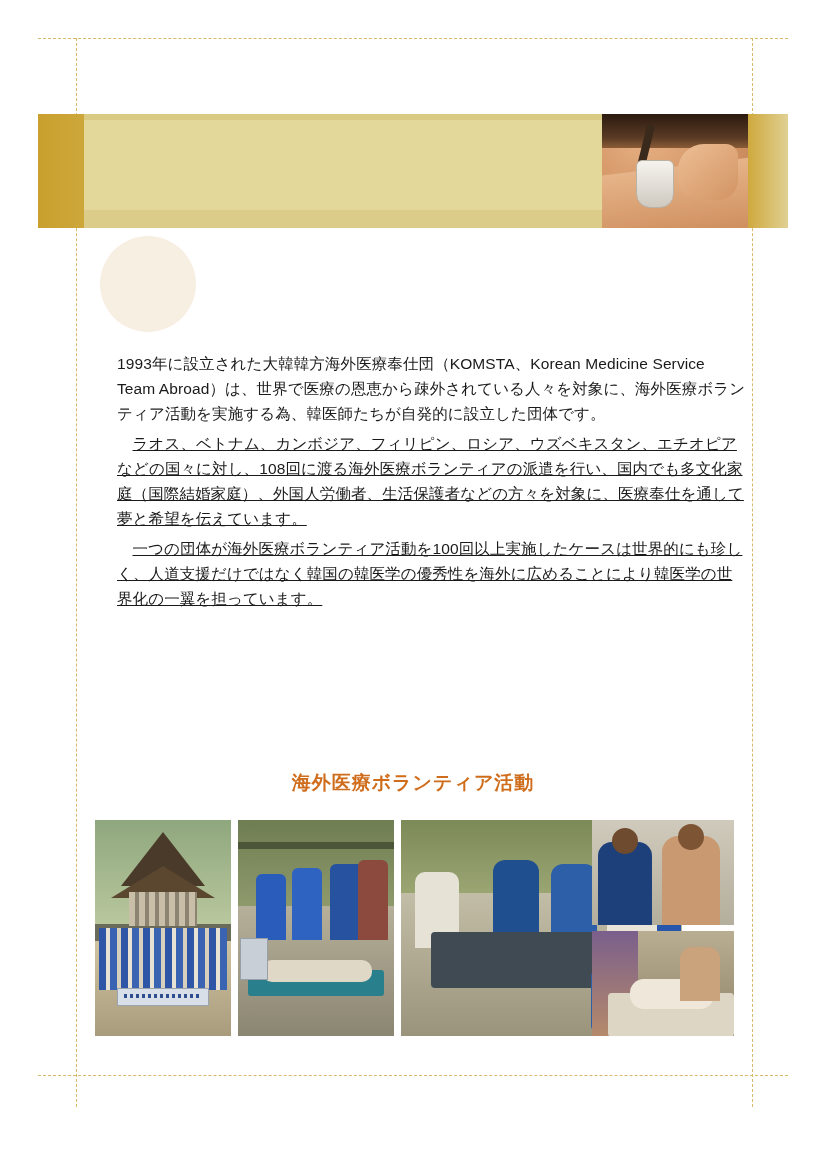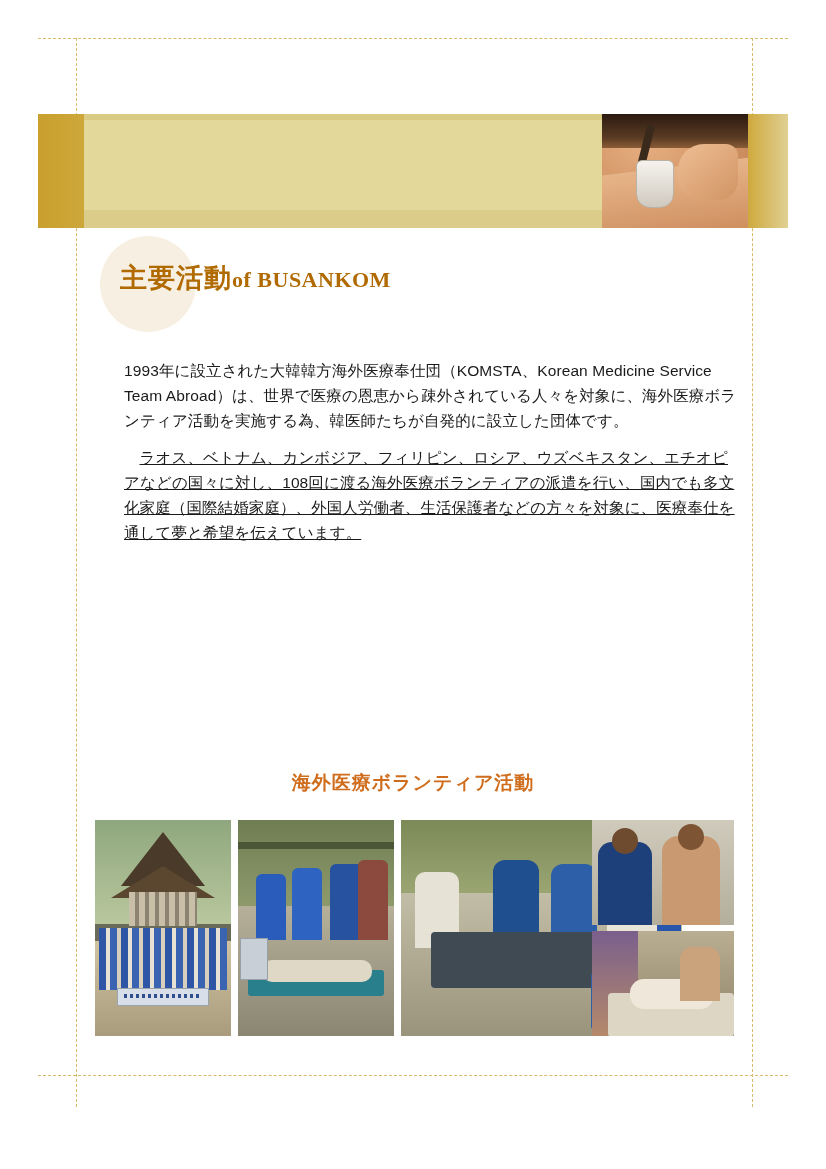--- a/index.html
+++ b/index.html
@@ -159,21 +159,21 @@
     position: absolute;
     left: 112px;
     top: 346px;
     width: 640px;
     font-size: 15.5px;
     line-height: 25px;
     color: #1a1a1a;
     letter-spacing: 0.1px;
   }
   .body-text p {
-    margin: 12px;
+    margin: 5px;
   }
   .body-text p.indent {
     text-indent: 1em;
     text-decoration: underline;
   }
 
   
   .subtitle {
     position: absolute;
     left: 0; right: 0;
@@ -303,28 +303,26 @@
     <div class="hp-dark"></div>
     <div class="hp-arm"></div>
     <div class="hp-tube"></div>
     <div class="hp-cup"></div>
     <div class="hp-hand"></div>
   </div>
 </div>
 
 <div class="title-wrap">
   <div class="title-circle"></div>
-  <div class="title-text">
-    <span class="title-jp">主要活動</span><span class="title-en">of  BUSANKOM</span>
-  </div>
 </div>
 
 <div class="body-text">
   <p>1993年に設立された大韓韓方海外医療奉仕団（KOMSTA、Korean Medicine Service Team Abroad）は、世界で医療の恩恵から疎外されている人々を対象に、海外医療ボランティア活動を実施する為、韓医師たちが自発的に設立した団体です。</p>
   <p class="indent">ラオス、ベトナム、カンボジア、フィリピン、ロシア、ウズベキスタン、エチオピアなどの国々に対し、108回に渡る海外医療ボランティアの派遣を行い、国内でも多文化家庭（国際結婚家庭）、外国人労働者、生活保護者などの方々を対象に、医療奉仕を通して夢と希望を伝えています。</p>
+  <p class="indent">一つの団体が海外医療ボランティア活動を100回以上実施したケースは世界的にも珍しく、人道支援だけではなく韓国の韓医学の優秀性を海外に広めることにより韓医学の世界化の一翼を担っています。</p>
 </div>
 
 <div class="subtitle">海外医療ボランティア活動</div>
 
 <div class="gallery">
 
   <div class="photo p1">
     <div class="sky"></div>
     <div class="roof"></div>
     <div class="roof2"></div>

